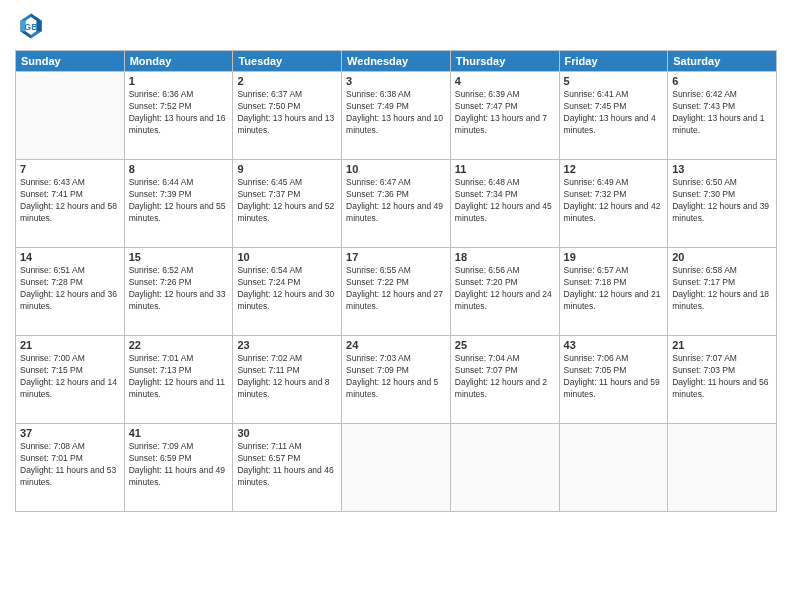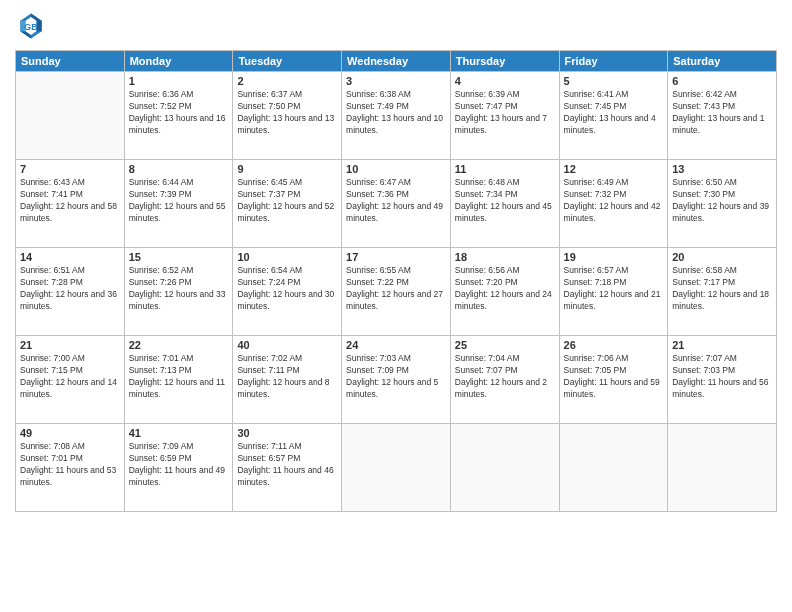--- a/index.html
+++ b/index.html
@@ -217,43 +217,43 @@
         <tr>
           <td>
             <span class="day-num">21</span>
             <div class="day-info">Sunrise: 7:00 AM<br>Sunset: 7:15 PM<br>Daylight: 12 hours and 14 minutes.</div>
           </td>
           <td>
             <span class="day-num">22</span>
             <div class="day-info">Sunrise: 7:01 AM<br>Sunset: 7:13 PM<br>Daylight: 12 hours and 11 minutes.</div>
           </td>
           <td>
-            <span class="day-num">40</span>
+            <span class="day-num">23</span>
             <div class="day-info">Sunrise: 7:02 AM<br>Sunset: 7:11 PM<br>Daylight: 12 hours and 8 minutes.</div>
           </td>
           <td>
             <span class="day-num">24</span>
             <div class="day-info">Sunrise: 7:03 AM<br>Sunset: 7:09 PM<br>Daylight: 12 hours and 5 minutes.</div>
           </td>
           <td>
             <span class="day-num">25</span>
             <div class="day-info">Sunrise: 7:04 AM<br>Sunset: 7:07 PM<br>Daylight: 12 hours and 2 minutes.</div>
           </td>
           <td>
-            <span class="day-num">26</span>
+            <span class="day-num">43</span>
             <div class="day-info">Sunrise: 7:06 AM<br>Sunset: 7:05 PM<br>Daylight: 11 hours and 59 minutes.</div>
           </td>
           <td>
             <span class="day-num">21</span>
             <div class="day-info">Sunrise: 7:07 AM<br>Sunset: 7:03 PM<br>Daylight: 11 hours and 56 minutes.</div>
           </td>
         </tr>
         <tr>
           <td>
-            <span class="day-num">49</span>
+            <span class="day-num">37</span>
             <div class="day-info">Sunrise: 7:08 AM<br>Sunset: 7:01 PM<br>Daylight: 11 hours and 53 minutes.</div>
           </td>
           <td>
             <span class="day-num">41</span>
             <div class="day-info">Sunrise: 7:09 AM<br>Sunset: 6:59 PM<br>Daylight: 11 hours and 49 minutes.</div>
           </td>
           <td>
             <span class="day-num">30</span>
             <div class="day-info">Sunrise: 7:11 AM<br>Sunset: 6:57 PM<br>Daylight: 11 hours and 46 minutes.</div>
           </td>

